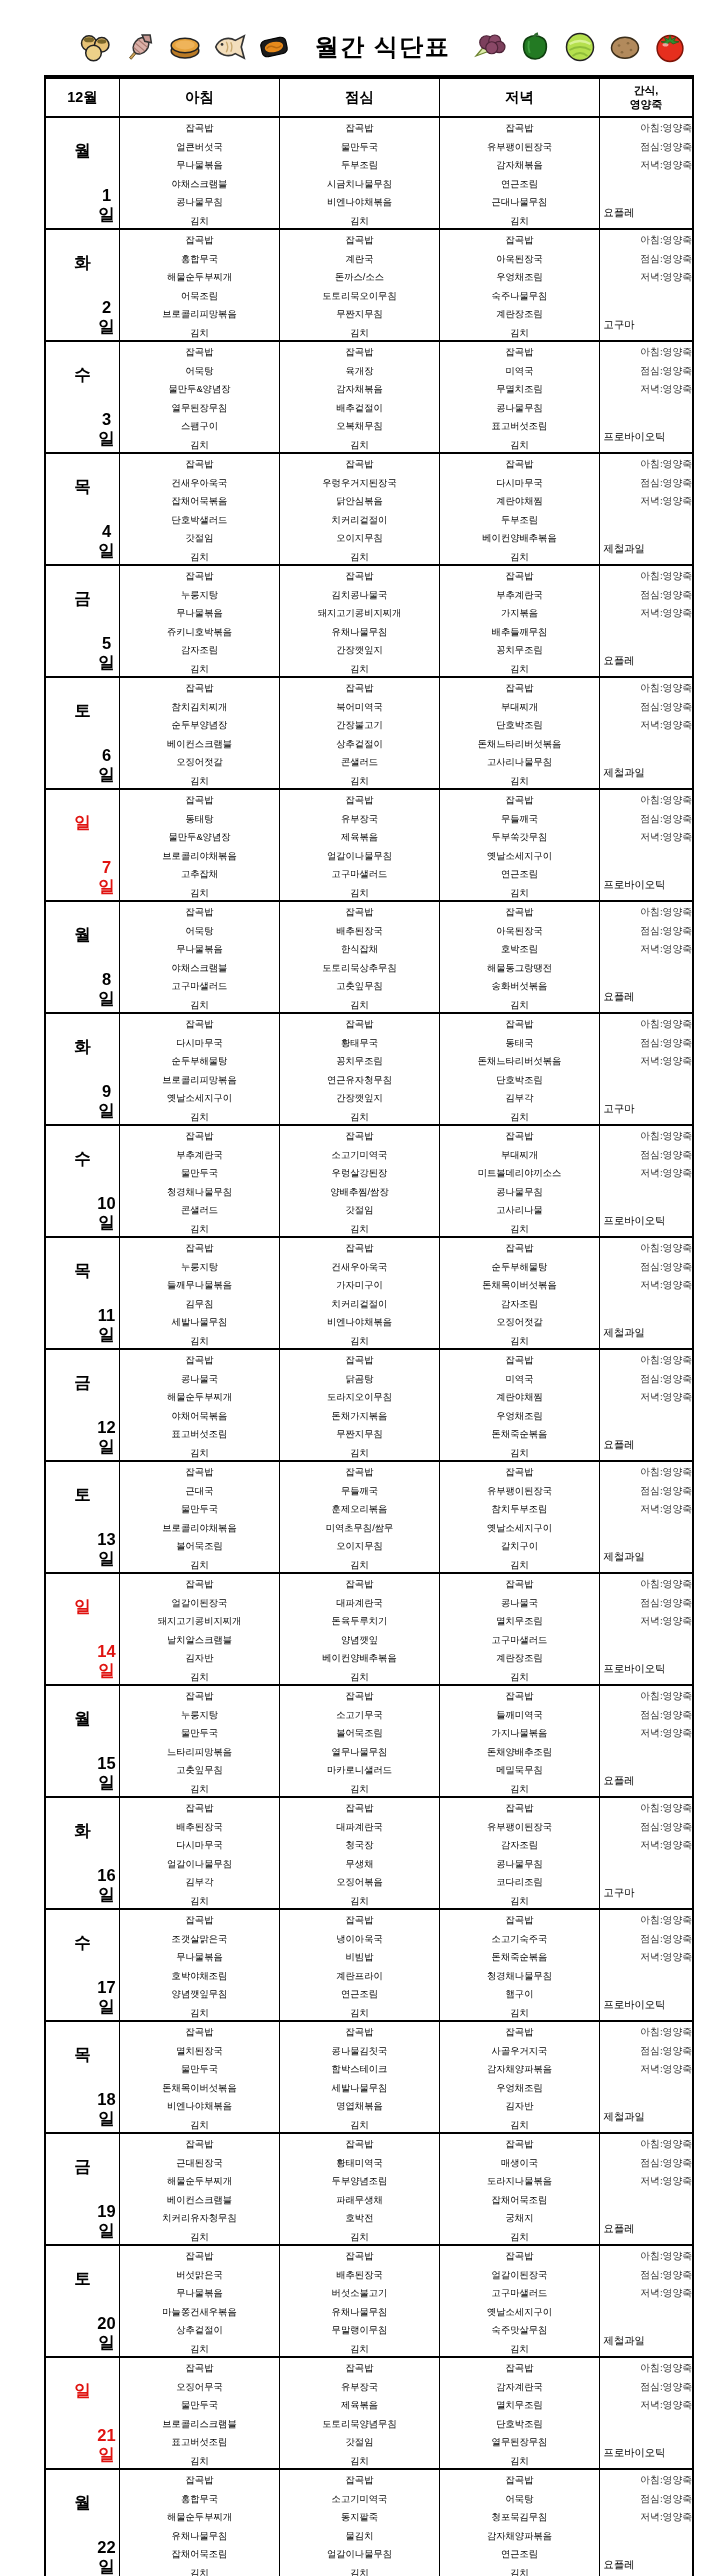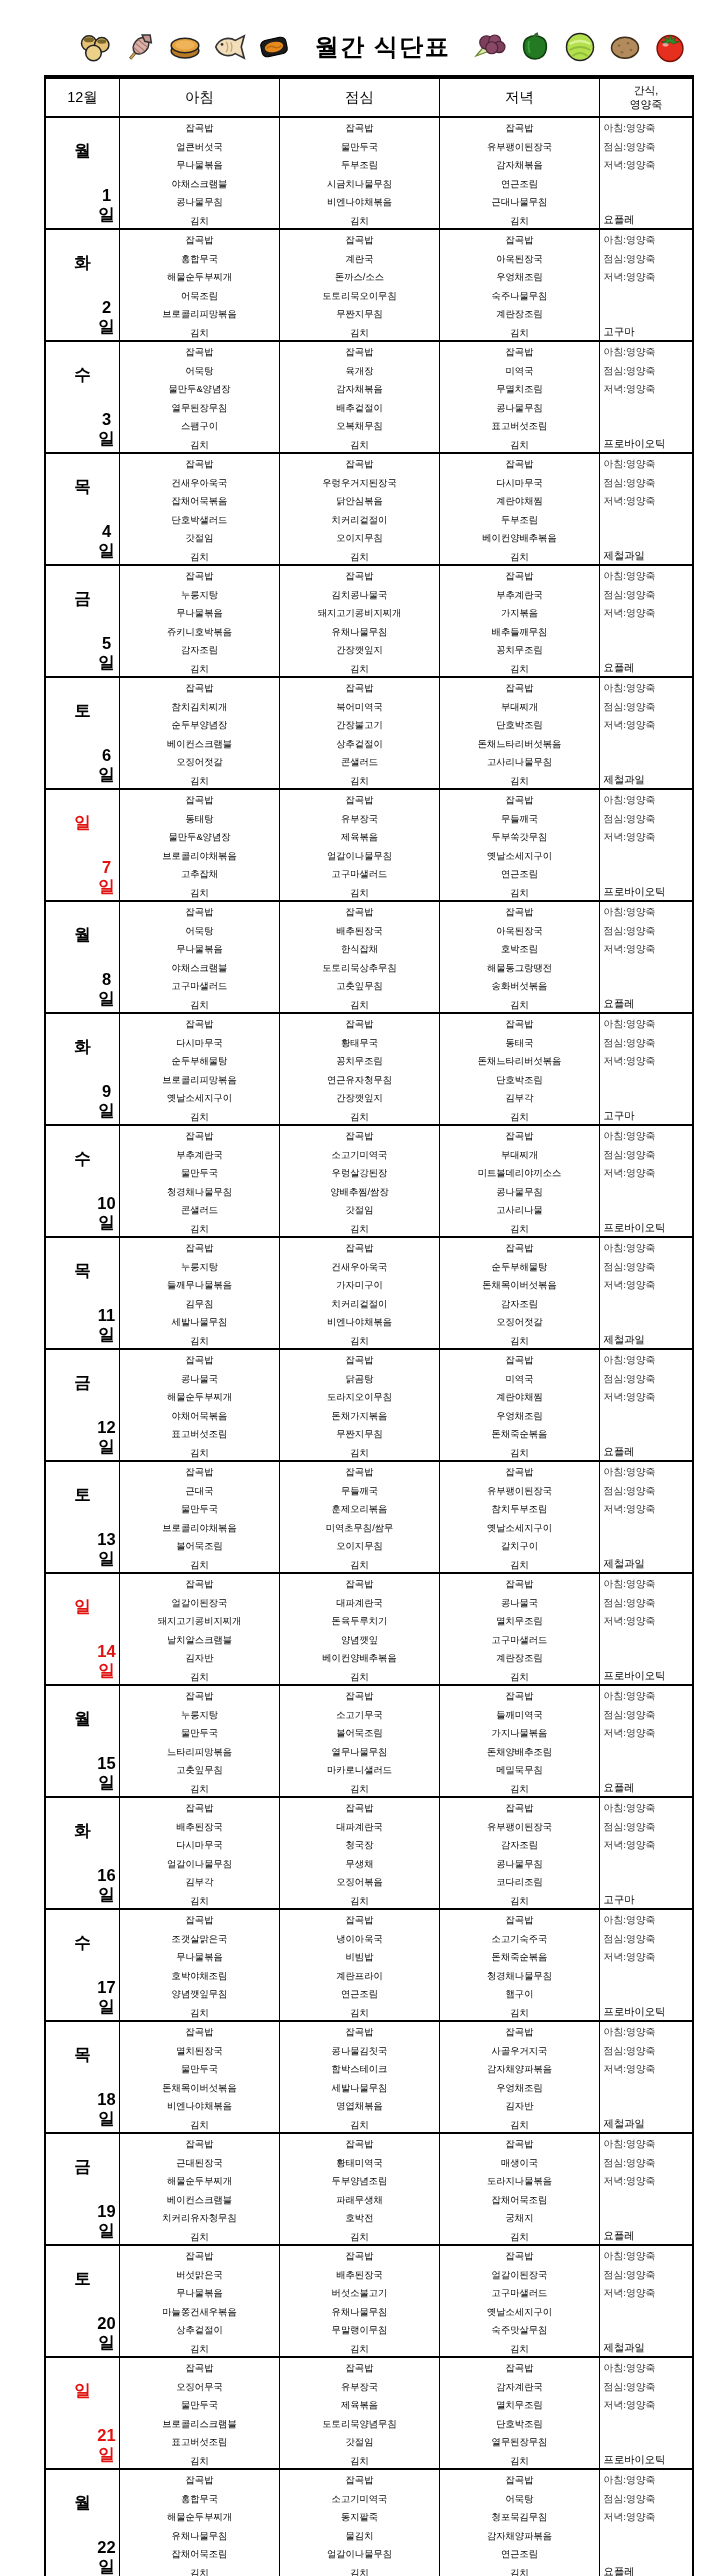--- a/index.html
+++ b/index.html
@@ -14,38 +14,38 @@
 
   
   .menu-table { position: absolute; left: 44px; top: 75px; width: 650px;
     border: 2.6px solid #000; border-top-width: 4.1px; background: #fff; }
   .row { display: grid; grid-template-columns: 74px 160px 160px 160px 1fr; }
   .cell { border-right: 1.5px solid #000; position: relative; }
   .cell:last-child { border-right: none; }
 
   .header-row { height: 39px; border-bottom: 2.1px solid #000; }
   .hcell { display: flex; flex-direction: column; justify-content: center; align-items: center;
-    font-size: 14.4px; font-weight: normal; text-align: center; }
+    font-size: 14.4px; font-weight: bold; text-align: center; }
   .snack-h { font-size: 10.8px; line-height: 13.4px; }
 
   .day-row { height: 112px; border-bottom: 2.1px solid #000; }
   .day-row:last-child { border-bottom: none; }
 
   .wd { position: absolute; top: 23px; left: 0; width: 100%; text-align: center;
     font-size: 16.5px; font-weight: bold; line-height: 18.5px; }
   .dt { position: absolute; top: 68px; left: 0; width: 100%; text-align: center;
     font-size: 16.5px; font-weight: bold; line-height: 18.5px; padding-left: 48px; }
   .red { color: #e01310; }
 
   .meal-cell { padding-top: 1px; text-align: center; }
   .mi { height: 18.5px; line-height: 18.5px; font-size: 9.3px; white-space: nowrap; }
 
-  .snack-cell { padding: 1px 0 0 3.6px; font-family: "Liberation Serif", serif; }
+  .snack-cell { padding: 1px 0 0 3.6px; font-family: "Liberation Serif", serif; text-align: right; }
   .sl { height: 18.5px; line-height: 18.5px; font-size: 9.8px; color: #333; white-space: nowrap; }
-  .si { position: absolute; left: 3.6px; bottom: 3px; font-size: 10.3px; color: #000; white-space: nowrap; }
+  .si { position: absolute; left: 3.6px; bottom: 10px; font-size: 10.3px; color: #000; white-space: nowrap; }
 </style>
 </head>
 <body>
 
 <div class="page">
 
   <div class="top-banner">
     <svg class="food-icon" viewBox="0 0 24 24">
       <circle cx="8" cy="9.5" r="5" fill="#e7c276" stroke="#222" stroke-width="1"></circle>
       <circle cx="16.5" cy="10.5" r="4.8" fill="#e7c276" stroke="#222" stroke-width="1"></circle>

